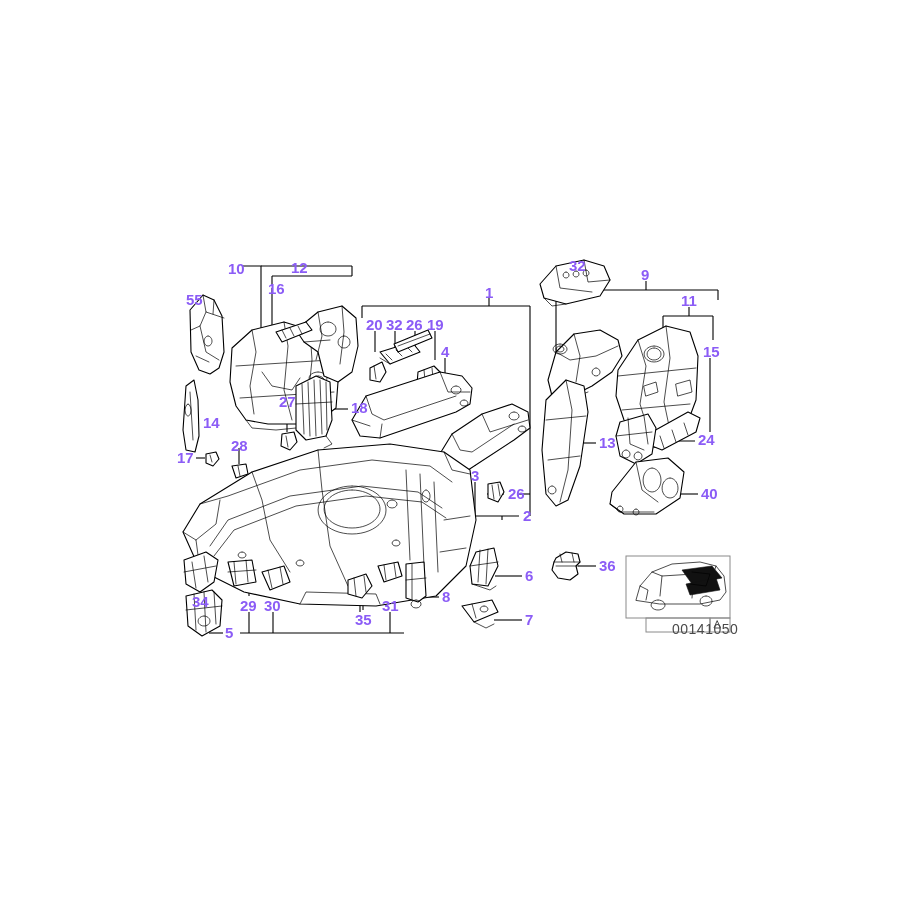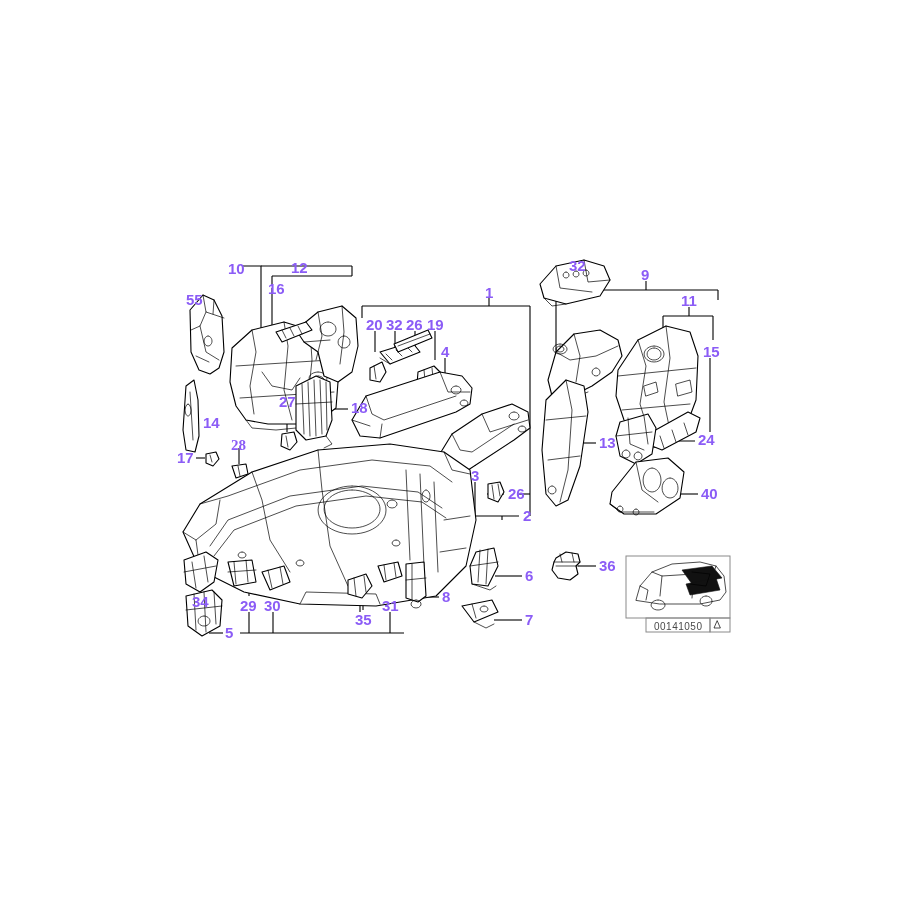--- a/index.html
+++ b/index.html
@@ -1,22 +1,22 @@
 <!DOCTYPE html>
 <html><head>
 <meta charset="utf-8">
 <style>
   html,body{margin:0;padding:0;background:#fff;}
   body{width:900px;height:900px;font-family:"Liberation Sans",sans-serif;overflow:hidden;}
   #stage{position:relative;width:900px;height:900px;background:#ffffff;}
   #art{position:absolute;left:0;top:0;width:900px;height:900px;}
   .lbl{position:absolute;font-family:"Liberation Sans",sans-serif;font-weight:bold;
        font-size:15px;color:#8b5cf6;line-height:1;white-space:nowrap;}
-  .pn{position:absolute;font-family:"Liberation Sans",sans-serif;font-size:10px;
-      color:#4a4a4a;letter-spacing:.5px;white-space:nowrap;}
+  .pn{position:absolute;font-family:"Liberation Sans",sans-serif;font-size:14px;
+      color:#4a4a4a;letter-spacing:.5px;white-space:nowrap;margin-left:18px;}
 </style>
 </head>
 <body>
 
 <div id="stage">
 
   <svg id="art" viewBox="0 0 900 900">
     <defs>
       <style>
         .s{fill:none;stroke:#000;stroke-width:1.1;stroke-linejoin:round;stroke-linecap:round;}
@@ -395,21 +395,21 @@
       <path class="t" d="M720 628 L714 628 L717 621 Z" stroke="#6a6a6a"></path>
     </g>
   </svg>
 
   <div class="lbl" style="left:186px;top:292px;">55</div>
   <div class="lbl" style="left:228px;top:261px;">10</div>
   <div class="lbl" style="left:291px;top:260px;">12</div>
   <div class="lbl" style="left:268px;top:281px;">16</div>
   <div class="lbl" style="left:203px;top:415px;">14</div>
   <div class="lbl" style="left:177px;top:450px;">17</div>
-  <div class="lbl" style="left:231px;top:438px;font-family:Liberation Serif, serif;">28</div>
+  <div class="lbl" style="left:231px;top:438px;">28</div>
   <div class="lbl" style="left:279px;top:394px;">27</div>
   <div class="lbl" style="left:351px;top:400px;">18</div>
   <div class="lbl" style="left:485px;top:285px;">1</div>
   <div class="lbl" style="left:366px;top:317px;">20</div>
   <div class="lbl" style="left:386px;top:317px;">32</div>
   <div class="lbl" style="left:406px;top:317px;">26</div>
   <div class="lbl" style="left:427px;top:317px;">19</div>
   <div class="lbl" style="left:441px;top:344px;">4</div>
   <div class="lbl" style="left:471px;top:468px;">3</div>
   <div class="lbl" style="left:508px;top:486px;">26</div>

